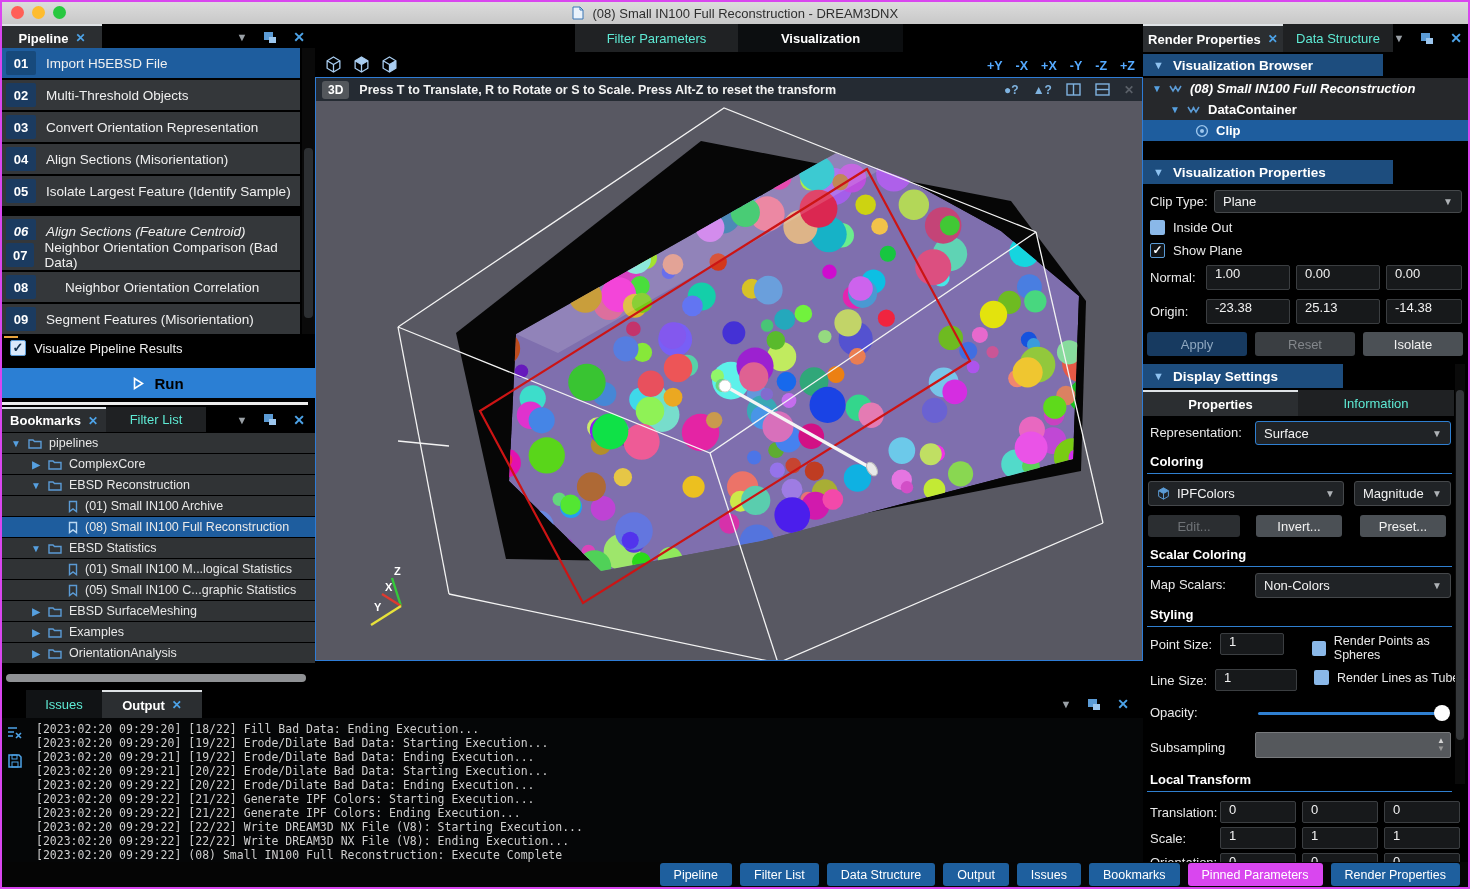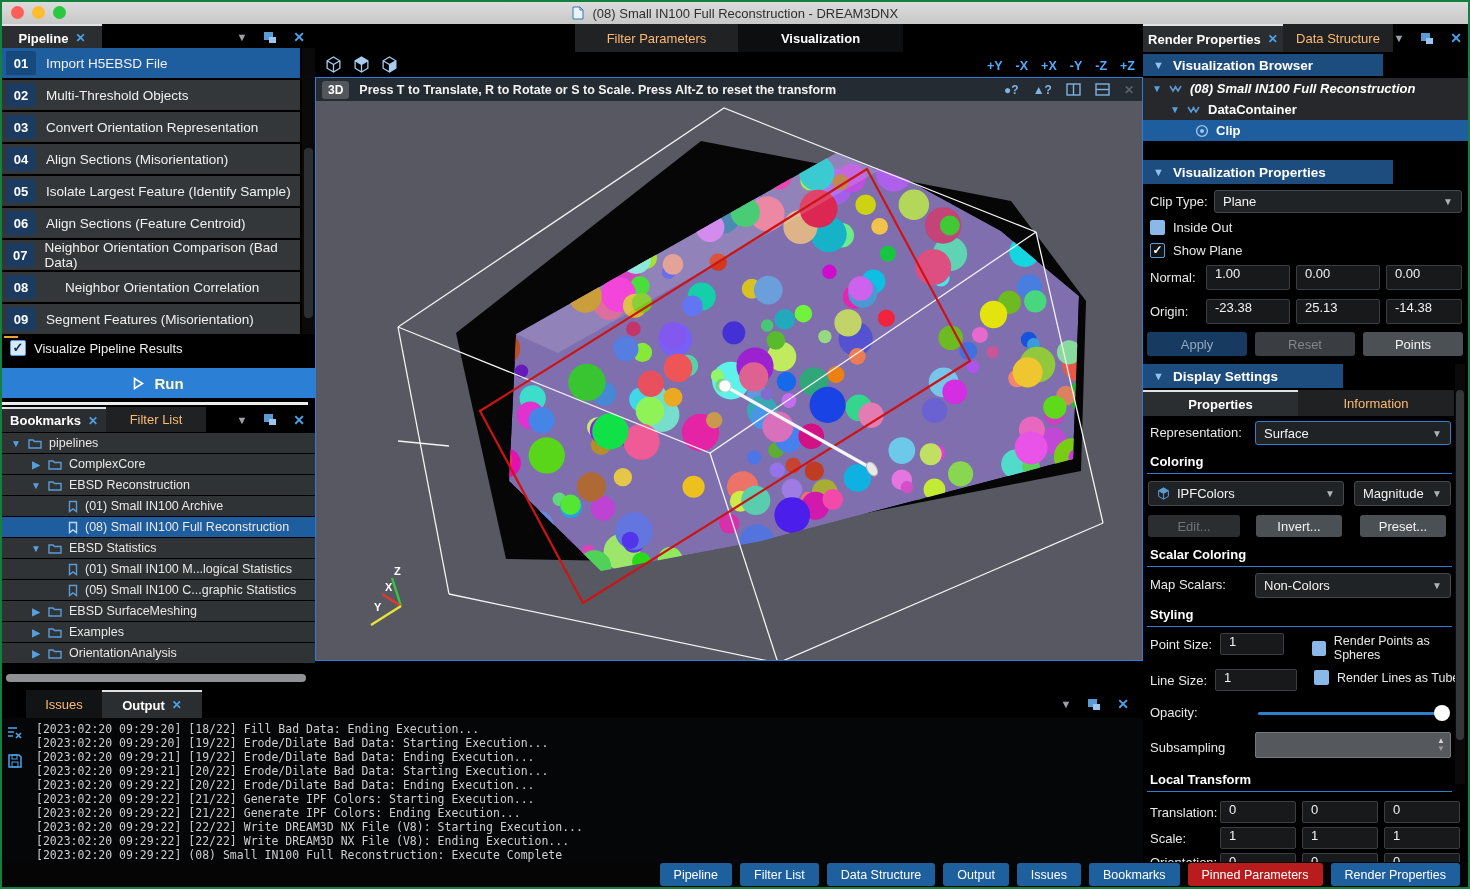--- a/index.html
+++ b/index.html
@@ -1,52 +1,52 @@
 <!DOCTYPE html>
 <html><head>
 <meta charset="utf-8">
 <style>
   * { margin:0; padding:0; box-sizing:border-box; }
   html,body { background:#111; }
   body { font-family:"Liberation Sans", sans-serif; }
-  .window { position:relative; width:1470px; height:889px; border:2px solid #15803d; background:#000; overflow:hidden; }
+  .window { position:relative; width:1470px; height:889px; border:2px solid #d946ef; background:#000; overflow:hidden; }
   
   .titlebar { position:absolute; left:0; top:0; width:1466px; height:22px;
     background:linear-gradient(#dcdcdc,#c8c8c8); display:flex; align-items:center; }
   .lights { position:absolute; left:9px; top:4px; display:flex; gap:8px; }
   .light { width:13px; height:13px; border-radius:50%; }
   .l-red{background:#ff5f57;} .l-yellow{background:#febc2e;} .l-green{background:#28c840;}
   .title-center { position:absolute; left:0; right:0; text-align:center; font-size:13px; color:#2e2e2e; }
   .doc-icon { display:inline-block; vertical-align:-2px; margin-right:5px; }
   
   .app { position:absolute; left:0; top:22px; width:1466px; height:863px; background:#000; }
   .tabbar { position:absolute; background:#000; }
   .tab { position:absolute; top:0; height:100%; display:flex; align-items:center; justify-content:center; gap:7px;
-    font-size:13px; color:#fdba74; background:#1f2123; }
+    font-size:13px; color:#5eead4; background:#1f2123; }
   .tab.active { background:#2b2e31; color:#fff; font-weight:bold; border-top:2px solid #dfe3e6; }
   .tab .x { color:#4da3e8; font-weight:bold; font-size:12px; }
   .bar-icons { position:absolute; top:0; height:100%; display:flex; align-items:center; gap:16px; }
   .chev { color:#9aa0a6; font-size:11px; }
   .xblue { color:#4da3e8; font-weight:bold; font-size:14px; }
   
   .prow { position:absolute; left:0; width:298px; height:30px; background:#34373a; display:flex; align-items:center; }
   .prow.sel { background:#1e5d9e; }
   .pnum { width:30px; height:24px; margin-left:4px; background:#1b3b60; color:#fff; font-weight:bold; font-size:13px;
     display:flex; align-items:center; justify-content:center; border-radius:2px; }
   .prow.sel .pnum { background:#174a7c; }
   .plabel { margin-left:10px; color:#f0f0f0; font-size:13.5px; }
   .vscroll { position:absolute; background:#0a0a0a; }
   .vthumb { position:absolute; background:#2c2f32; border-radius:4px; }
   .chkrow { position:absolute; display:flex; align-items:center; gap:8px; }
   .cb-lite { width:16px; height:16px; background:#d9e9fb; border:1.5px solid #5b9bd5; border-radius:2px;
     color:#10304f; font-size:13px; font-weight:bold; line-height:13px; text-align:center; }
   .cb-dark { width:15px; height:15px; background:#101316; border:1.5px solid #5b9bd5; border-radius:2px;
     color:#fff; font-size:12px; font-weight:bold; line-height:12px; text-align:center; }
   .cb-un { width:15px; height:15px; background:#8ab8e8; border-radius:2px; }
-  .runbtn { position:absolute; background:#2b7fd4; color:#fef9c3; font-size:15px; font-weight:bold;
+  .runbtn { position:absolute; background:#2b7fd4; color:#000000; font-size:15px; font-weight:bold;
     display:flex; align-items:center; justify-content:center; gap:10px; }
   .splitter { position:absolute; background:#ececec; }
   
   .trow { position:absolute; left:0; width:313px; height:20px; background:#303335; display:flex; align-items:center;
     color:#e8e8e8; font-size:12.5px; }
   .trow.sel { background:#1e5d9e; }
   .tchev { color:#56a0e0; font-size:10px; font-weight:bold; width:12px; text-align:center; }
   .ticon { display:inline-flex; margin:0 7px 0 6px; }
   
   .vp-toolbar { position:absolute; background:#000; }
@@ -83,21 +83,21 @@
   .spin { position:absolute; background:#55585c; border:1px solid #77797c; border-radius:2px; }
   .spin .arr { position:absolute; right:5px; color:#d5d5d5; font-size:8px; line-height:8px; }
   
   .console-line { position:absolute; left:34px; color:#cfcfcf; font-family:"DejaVu Sans Mono", monospace; font-size:11.5px; white-space:pre; }
   .side-icons { position:absolute; display:flex; flex-direction:column; gap:14px; align-items:center; }
   
   .bottombar { position:absolute; left:0; width:1466px; background:#050505; display:flex; justify-content:flex-end;
     align-items:center; gap:8px; padding-right:8px; }
   .bb-btn { height:23px; padding:0 14px; border-radius:3px; background:#1e5f9e; color:#fff; font-size:12.5px;
     display:flex; align-items:center; }
-  .bb-btn.grey { background:#b91c1c; }
+  .bb-btn.grey { background:#d946ef; }
   svg { display:block; }
 </style>
 </head>
 <body>
 
 <div class="window">
 
   <div class="titlebar">
     <div class="lights">
       <div class="light l-red"></div>
@@ -148,21 +148,21 @@
           <span class="plabel">Convert Orientation Representation</span>
         </div>
       <div class="prow" style="top:120px;">
           <span class="pnum">04</span>
           <span class="plabel">Align Sections (Misorientation)</span>
         </div>
       <div class="prow" style="top:152px;">
           <span class="pnum">05</span>
           <span class="plabel">Isolate Largest Feature (Identify Sample)</span>
         </div>
-      <div class="prow" style="top:184px;">
+      <div class="prow" style="top:192px;font-style:italic;">
           <span class="pnum">06</span>
           <span class="plabel">Align Sections (Feature Centroid)</span>
         </div>
       <div class="prow" style="top:216px;">
           <span class="pnum">07</span>
           <span class="plabel">Neighbor Orientation Comparison (Bad Data)</span>
         </div>
       <div class="prow" style="top:248px;gap:19px;">
           <span class="pnum">08</span>
           <span class="plabel">Neighbor Orientation Correlation</span>
@@ -814,21 +814,21 @@
         <span>-14.38</span>
       </div>
 
     <div class="btn apply" style="left:1145px;top:308px;width:100px;height:24px;">
         <span>Apply</span>
       </div>
     <div class="btn reset" style="left:1253px;top:308px;width:100px;height:24px;">
         <span>Reset</span>
       </div>
     <div class="btn grey" style="left:1361px;top:308px;width:100px;height:24px;">
-        <span>Points</span>
+        <span>Isolate</span>
       </div>
 
     <div class="rp-header" style="left:1141px;top:340px;width:200px;height:24px;">
       <span class="rp-chev">▼</span>
       <span>Display Settings</span>
     </div>
 
     <div class="tabbar" style="left:1141px;top:366px;width:311px;height:26px;">
       <div class="tab active" style="left:0;width:155px;">
         <span>Properties</span>

